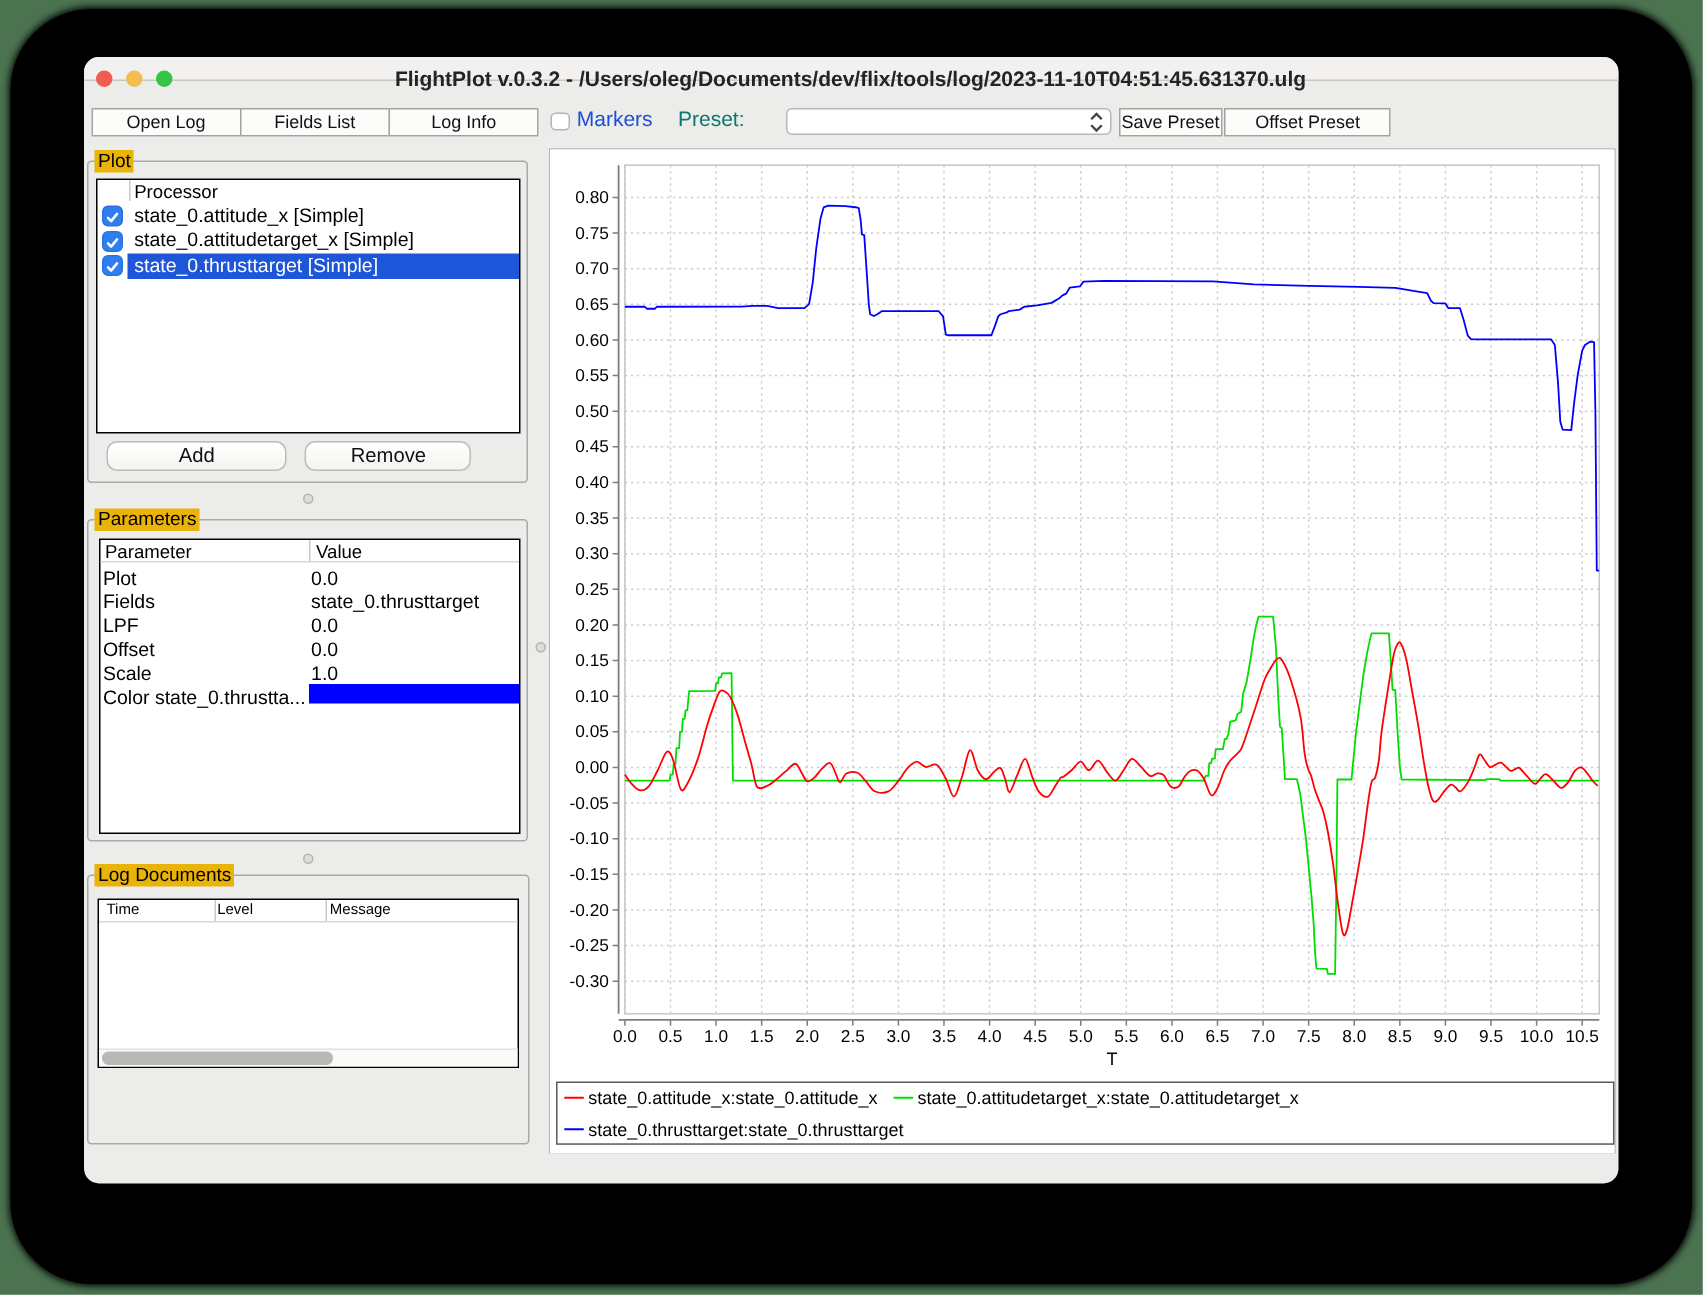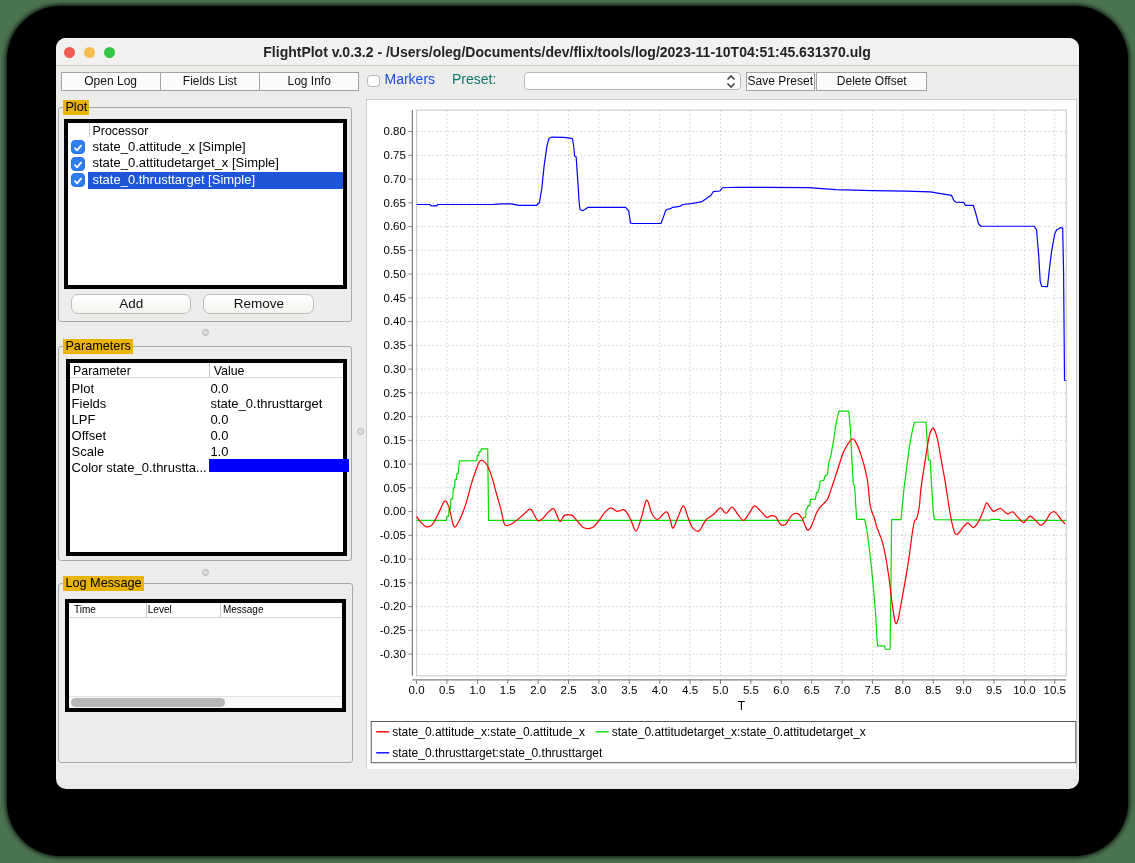--- a/index.html
+++ b/index.html
@@ -1,23 +1,23 @@
 <!DOCTYPE html>
 <html><head><meta charset="utf-8"><style>
 *{margin:0;padding:0;box-sizing:border-box}
 html,body{width:1135px;height:863px;overflow:hidden;background:#4b7350;font-family:"Liberation Sans",sans-serif}
 #shadow{position:absolute;left:7px;top:6px;right:7px;bottom:7px;background:#000;border-radius:54px;box-shadow:0 0 5px 1px #000}
 #win{position:absolute;left:55.5px;top:37.5px;width:1023px;height:751.5px;background:#ececea;border-radius:10px;overflow:hidden}
-#titlebar{position:absolute;left:0;top:0;width:100%;height:28px;background:#f2f1ef;border-bottom:1px solid #c9c8c5}
+#titlebar{position:absolute;left:0;top:0;width:100%;height:16px;background:#f2f1ef;border-bottom:1px solid #c9c8c5}
 .tl{position:absolute;top:9px;width:11.6px;height:11.6px;border-radius:50%}
 #title{position:absolute;left:0;right:0;top:0;height:28px;line-height:29px;text-align:center;font-size:14px;font-weight:bold;color:#242424;white-space:nowrap}
 .btn{position:absolute;background:#fcfcfb;border:1px solid #a3a3a1;font-size:12px;color:#111;text-align:center;line-height:17px;height:18.6px}
 .panel{position:absolute;border:1px solid #a9a9a7;border-radius:3px}
 .ptitle{position:absolute;top:-8px;left:4px;background:#eab308;padding:0 2px;font-size:12.7px;color:#000;line-height:15px}
-.tbl{position:absolute;background:#fff;border:4px solid #000000}
+.tbl{position:absolute;background:#fff;border:1px solid #000000}
 .check{position:absolute;width:14px;height:14px;border-radius:4px;background:#2e7ef2;border:0.5px solid #2a72dd}
 .check svg{position:absolute;left:1.5px;top:2px}
 text{font-family:"Liberation Sans",sans-serif}
 </style></head><body>
 <div id="shadow"></div>
 <div id="win">
   <div id="titlebar">
     <div class="tl" style="left:8.3px;background:#f15b51"></div>
     <div class="tl" style="left:28.3px;background:#f5bd4f"></div>
     <div class="tl" style="left:48.3px;background:#35c546"></div>
@@ -29,21 +29,21 @@
   <div class="btn" style="left:203.6px;top:34.7px;width:100.1px">Log Info</div>
   <div style="position:absolute;left:311.5px;top:37.2px;width:12.6px;height:12.6px;border:1px solid #b4b4b2;border-radius:3.5px;background:#fff"></div>
   <div style="position:absolute;left:329px;top:33.7px;font-size:14px;color:#1d4ed8">Markers</div>
   <div style="position:absolute;left:396.5px;top:33.7px;font-size:14px;color:#0f766e">Preset:</div>
   <div style="position:absolute;left:468px;top:34.1px;width:217.2px;height:18.9px;background:#fff;border:1px solid #b7b7b5;border-radius:4px">
     <svg width="12" height="17" style="position:absolute;right:3px;top:0.5px" viewBox="0 0 12 17">
         <path d="M2.5 6.5 L6 3 L9.5 6.5 M2.5 10.5 L6 14 L9.5 10.5" stroke="#444" stroke-width="1.6" fill="none"></path>
       </svg>
   </div>
   <div class="btn" style="left:690.3px;top:34.7px;width:69px">Save Preset</div>
-  <div class="btn" style="left:760.8px;top:34.7px;width:110.9px">Delete Offset</div>
+  <div class="btn" style="left:760.8px;top:34.7px;width:110.9px">Offset Preset</div>
 
   <div class="panel" style="left:2.9px;top:69.4px;width:293.8px;height:215.2px">
     <div class="ptitle">Plot</div>
   </div>
   <div class="tbl" style="left:8.6px;top:81.6px;width:282.7px;height:170.3px">
     <div style="position:absolute;left:20.6px;top:0;width:1px;height:14px;background:#c9c9c7"></div>
     <div style="position:absolute;left:24.4px;top:1px;font-size:12.4px">Processor</div>
     <div style="position:absolute;left:20.3px;top:49.1px;right:0.2px;height:16.4px;background:#1d56d8"></div>
     <div class="check" style="left:2.5px;top:17.2px">
         <svg width="10" height="10" viewBox="0 0 10 10">
@@ -86,21 +86,21 @@
       <div style="position:absolute;left:140.6px;top:65.2px;font-size:13px">0.0</div>
     <div style="position:absolute;left:1.8px;top:81.1px;font-size:13px">Scale</div>
       <div style="position:absolute;left:140.6px;top:81.1px;font-size:13px">1.0</div>
     <div style="position:absolute;left:1.8px;top:97px;font-size:13px;white-space:nowrap">Color state_0.thrustta...</div>
     <div style="position:absolute;left:139.3px;top:96.4px;width:139.5px;height:12.8px;background:#0000ff"></div>
   </div>
   <div style="position:absolute;left:146.4px;top:531px;width:7px;height:7px;border-radius:50%;background:#dcdcda;border:1px solid #b3b3b1"></div>
   <div style="position:absolute;left:301.1px;top:390.5px;width:7px;height:7px;border-radius:50%;background:#dcdcda;border:1px solid #b3b3b1"></div>
 
   <div class="panel" style="left:2.9px;top:545.7px;width:294.9px;height:179.7px">
-    <div class="ptitle">Log Message</div>
+    <div class="ptitle">Log Documents</div>
   </div>
   <div class="tbl" style="left:9.1px;top:561.5px;width:281.3px;height:113px;font-size:10px">
     <div style="position:absolute;left:77.3px;top:0;width:1px;height:13.5px;background:#c9c9c7"></div>
     <div style="position:absolute;left:151px;top:0;width:1px;height:13.5px;background:#c9c9c7"></div>
     <div style="position:absolute;left:0;top:14.3px;width:100%;height:1px;background:#d8d8d6"></div>
     <div style="position:absolute;left:5.4px;top:1px">Time</div>
     <div style="position:absolute;left:79.2px;top:1px">Level</div>
     <div style="position:absolute;left:154.3px;top:1px">Message</div>
     <div style="position:absolute;left:0;bottom:0;width:100%;height:12.5px;background:#fafaf8;border-top:1px solid #e2e2e0">
       <div style="position:absolute;left:2.2px;top:1.7px;width:154.3px;height:8.6px;border-radius:4.3px;background:#b8b8b6"></div>

